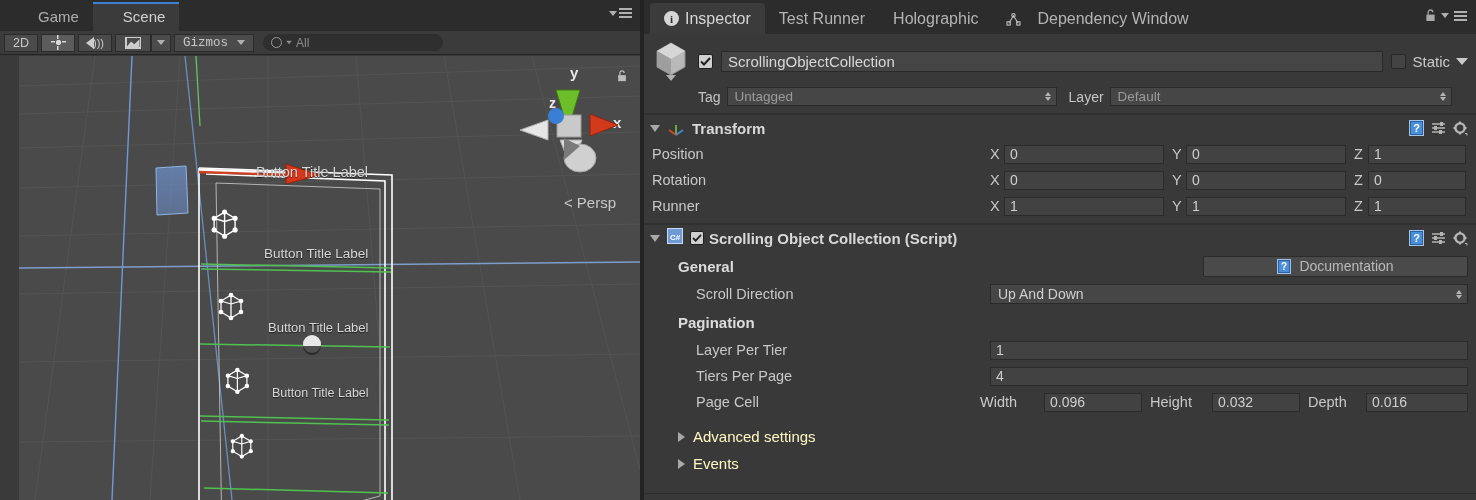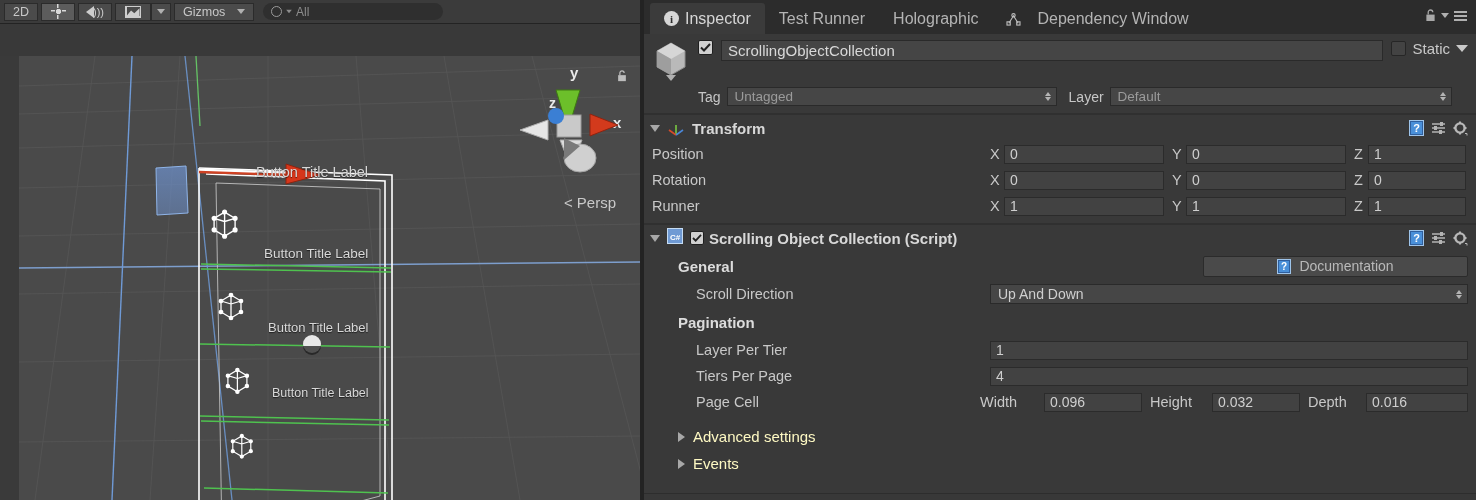--- a/index.html
+++ b/index.html
@@ -64,21 +64,21 @@
   .tb-btn {
     height: 18px; background: #4b4b4b; border: 1px solid #2b2b2b;
     color: #c8c8c8; font-size: 12.5px; display: flex; align-items: center;
     justify-content: center; padding: 0 7px; margin-right: 3px;
   }
   .tb-shaded { width: 178px; justify-content: space-between; padding-left: 8px; }
   .tb-shaded .tri-down { border-top-color:#c0c0c0; }
   .tb-2d { width: 34px; }
   .tb-ico { width: 34px; }
   .tb-ico.on { background: #5c5c5c; }
-  .tb-gizmos { width: 80px; justify-content: space-between; padding: 0 8px; }
+  .tb-gizmos { width: 80px; justify-content: space-between; padding: 0 8px; font-family: Liberation Mono, monospace; }
   .tb-fx { width: 36px; margin-right: 0; }
   .tb-fxarrow { width: 20px; }
   .tb-search {
     flex: none; width: 180px; height: 17px; background: #2f2f2f;
     border-radius: 9px; display: flex; align-items: center; gap: 3px;
     padding: 0 8px; margin-left: 6px; color: #8d8d8d; font-size: 12px;
   }
   .sun {
     width: 13px; height: 13px; border-radius: 50%;
     background: radial-gradient(circle, #d8d8d8 0 30%, transparent 31%);
@@ -137,21 +137,21 @@
     width:15px;height:15px;border-radius:50%;background:#d6d6d6;color:#2c2c2c;
     font-size:11px;font-weight:bold;display:flex;align-items:center;justify-content:center;
     font-family:"Liberation Serif", serif;
   }
   .dep-ico{width:15px;height:13px;position:relative;}
   .insp-right{position:absolute;right:9px;top:9px;display:flex;align-items:center;gap:5px;}
   .lock-ico{width:11px;height:13px;position:relative;}
 
   
   .obj-header{ padding: 6px 8px 7px 8px; background:#393939; }
-  .obj-row1{ display:flex; align-items:flex-start; gap:8px; }
+  .obj-row1{ display:flex; align-items:center; gap:8px; }
   .cube-thumb{ width:38px;height:42px; flex:none; }
   .chk{
     width:15px;height:15px;background:#cfcfcf;border:1px solid #1f1f1f;border-radius:2px;
     display:flex;align-items:center;justify-content:center;flex:none;
   }
   .chk svg{display:block;}
   .name-field{
     flex:1; height:21px; background:#454545; border:1px solid #2a2a2a;
     color:#d8d8d8; font-size:15px; display:flex; align-items:center; padding:0 6px;
   }
@@ -204,20 +204,34 @@
   .foldrow .t{color:#fef9c3;font-size:15px;font-weight:normal;}
   .bottom-bar{position:absolute;left:0;bottom:0;width:100%;height:7px;background:#383838;border-top:1px solid #2d2d2d;}
 </style>
 </head>
 <body>
 
 <div class="app">
 
   <div class="scene-panel">
 
+    <div class="tabbar">
+      <div class="tab inactive">
+        <span class="tico"><span class="ico-game"></span></span>
+        <span>Game</span>
+      </div>
+      <div class="tab active">
+        <span class="tico"><span class="ico-grid"></span></span>
+        <span>Scene</span>
+      </div>
+      <div class="tabbar-menu">
+        <span class="tri-down"></span>
+        <span class="burger"></span>
+      </div>
+    </div>
 
     <div class="scene-toolbar">
       <div class="tb-btn tb-2d">
         <span>2D</span>
       </div>
       <div class="tb-btn tb-ico on">
         <span class="sun"></span>
       </div>
       <div class="tb-btn tb-ico">
         <span class="spk">

